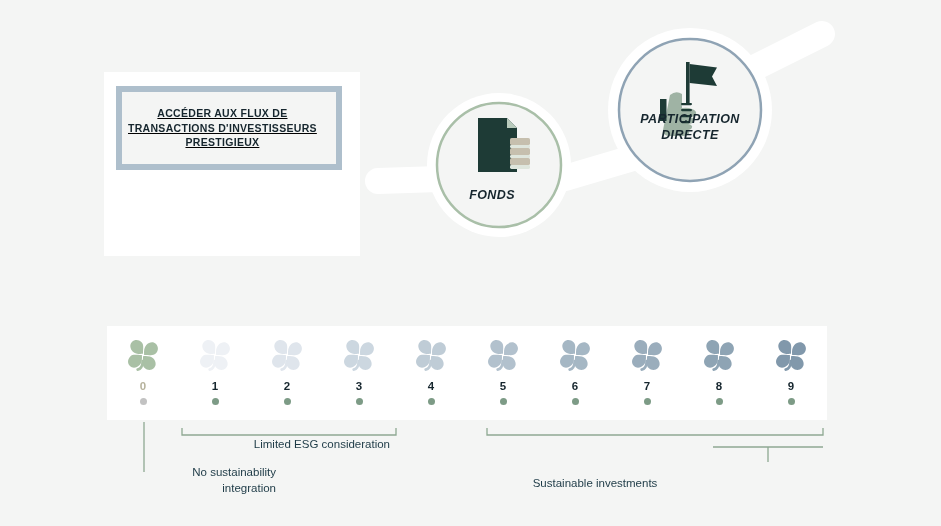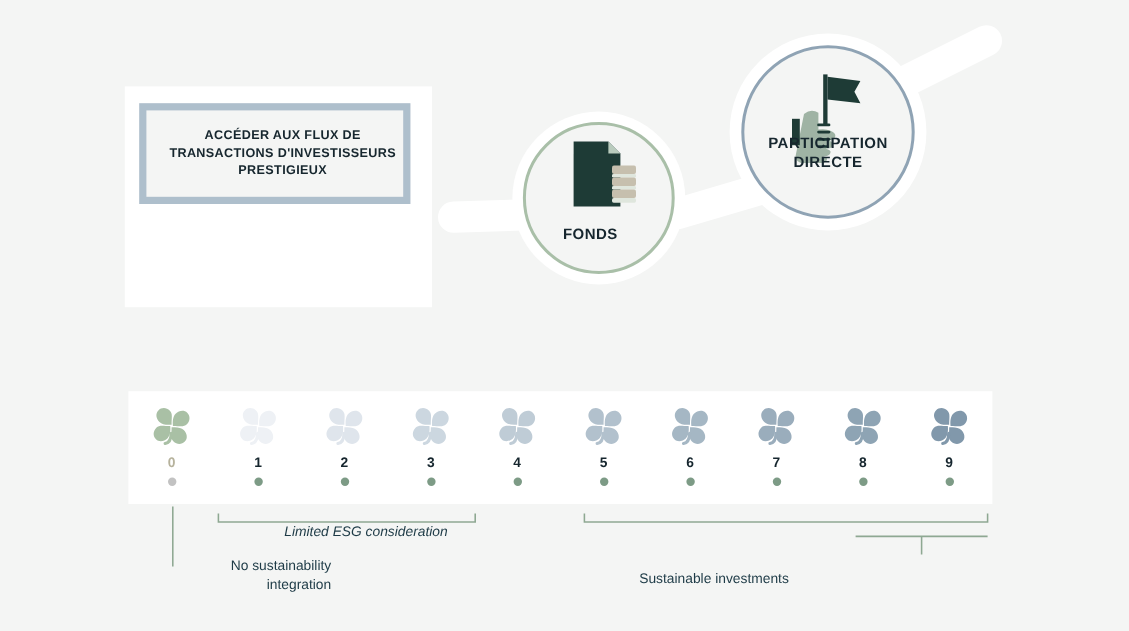--- a/index.html
+++ b/index.html
@@ -36,21 +36,22 @@
   }
   .info-box {
     position: absolute;
     left: 12px;
     width: 214px;
     border: 6px solid #aebfcc;
     background: #f4f5f4;
     box-sizing: content-box;
     display: flex;
     align-items: center;
-    justify-content: flex-end;
+    justify-content: flex-start;
+    text-decoration: underline;
   }
   #info-box-0 { top: 14px; height: 72px; }
   #info-box-1 { top: 100px; height: 58px; }
   .info-box-text {
     font-size: 10.5px;
     font-weight: bold;
     line-height: 1.42;
     letter-spacing: 0.3px;
     color: #16262e;
     text-align: center;
@@ -67,20 +68,21 @@
 
   .circle-label {
     position: absolute;
     text-align: center;
     font-size: 12.5px;
     font-weight: bold;
     letter-spacing: 0.4px;
     line-height: 1.25;
     color: #16262e;
     white-space: pre-line;
+    font-style: italic;
   }
   #fonds-label { left: 417px; top: 188px; width: 150px; }
   #participation-label { left: 610px; top: 112px; width: 160px; }
 
   
   #scale-panel {
     position: absolute;
     left: 107px;
     top: 326px;
     width: 720px;
@@ -129,21 +131,21 @@
     left: 0; top: 0;
     width: 941px; height: 526px;
     pointer-events: none;
   }
   .anno-label {
     position: absolute;
     font-size: 11.5px;
     color: #1d3a46;
     line-height: 1.35;
   }
-  #anno-limited { left: 200px; top: 437px; width: 210px; text-align: center; font-style: italic; }
+  #anno-limited { left: 180px; top: 437px; width: 210px; text-align: right; }
   #anno-sustainable { left: 490px; top: 437px; width: 210px; text-align: center; margin-top: 39px; }
   #anno-impact { left: 692px; top: 465px; width: 150px; text-align: center; }
   #anno-nosustain { left: 136px; top: 465px; width: 140px; text-align: right; white-space: pre-line; }
 </style>
 </head>
 <body>
 
 <div class="stage">
 
   <div id="top-section">

